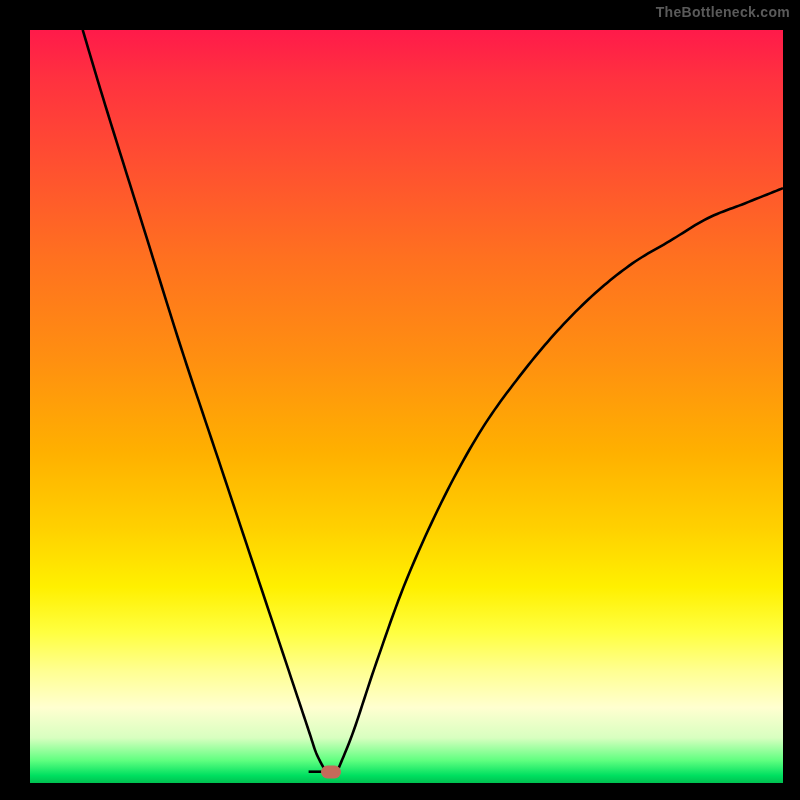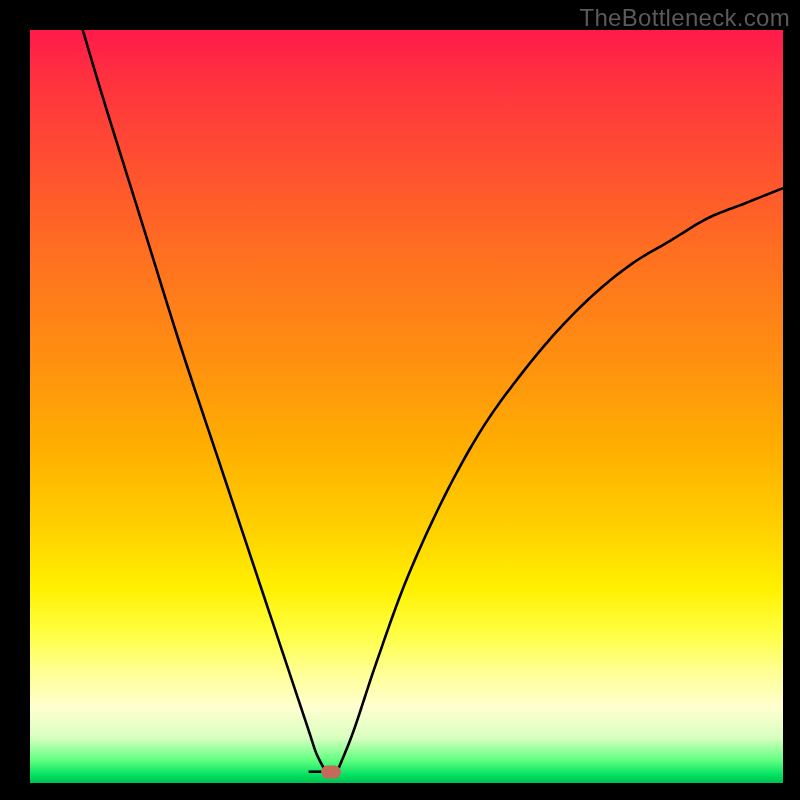--- a/index.html
+++ b/index.html
@@ -9,22 +9,22 @@
     background: #000;
     position: relative;
     font-family: Arial, Helvetica, sans-serif;
     overflow: hidden;
   }
   .attribution {
     position: absolute;
     top: 4px;
     right: 10px;
     color: #5a5a5a;
-    font-size: 24px;
-    font-weight: 400;
+    font-size: 14px;
+    font-weight: 700;
     letter-spacing: 0.3px;
     z-index: 5;
   }
   .plot-frame {
     position: absolute;
     left: 30px;
     top: 30px;
     width: 753px;
     height: 753px;
     background: linear-gradient(to bottom,

